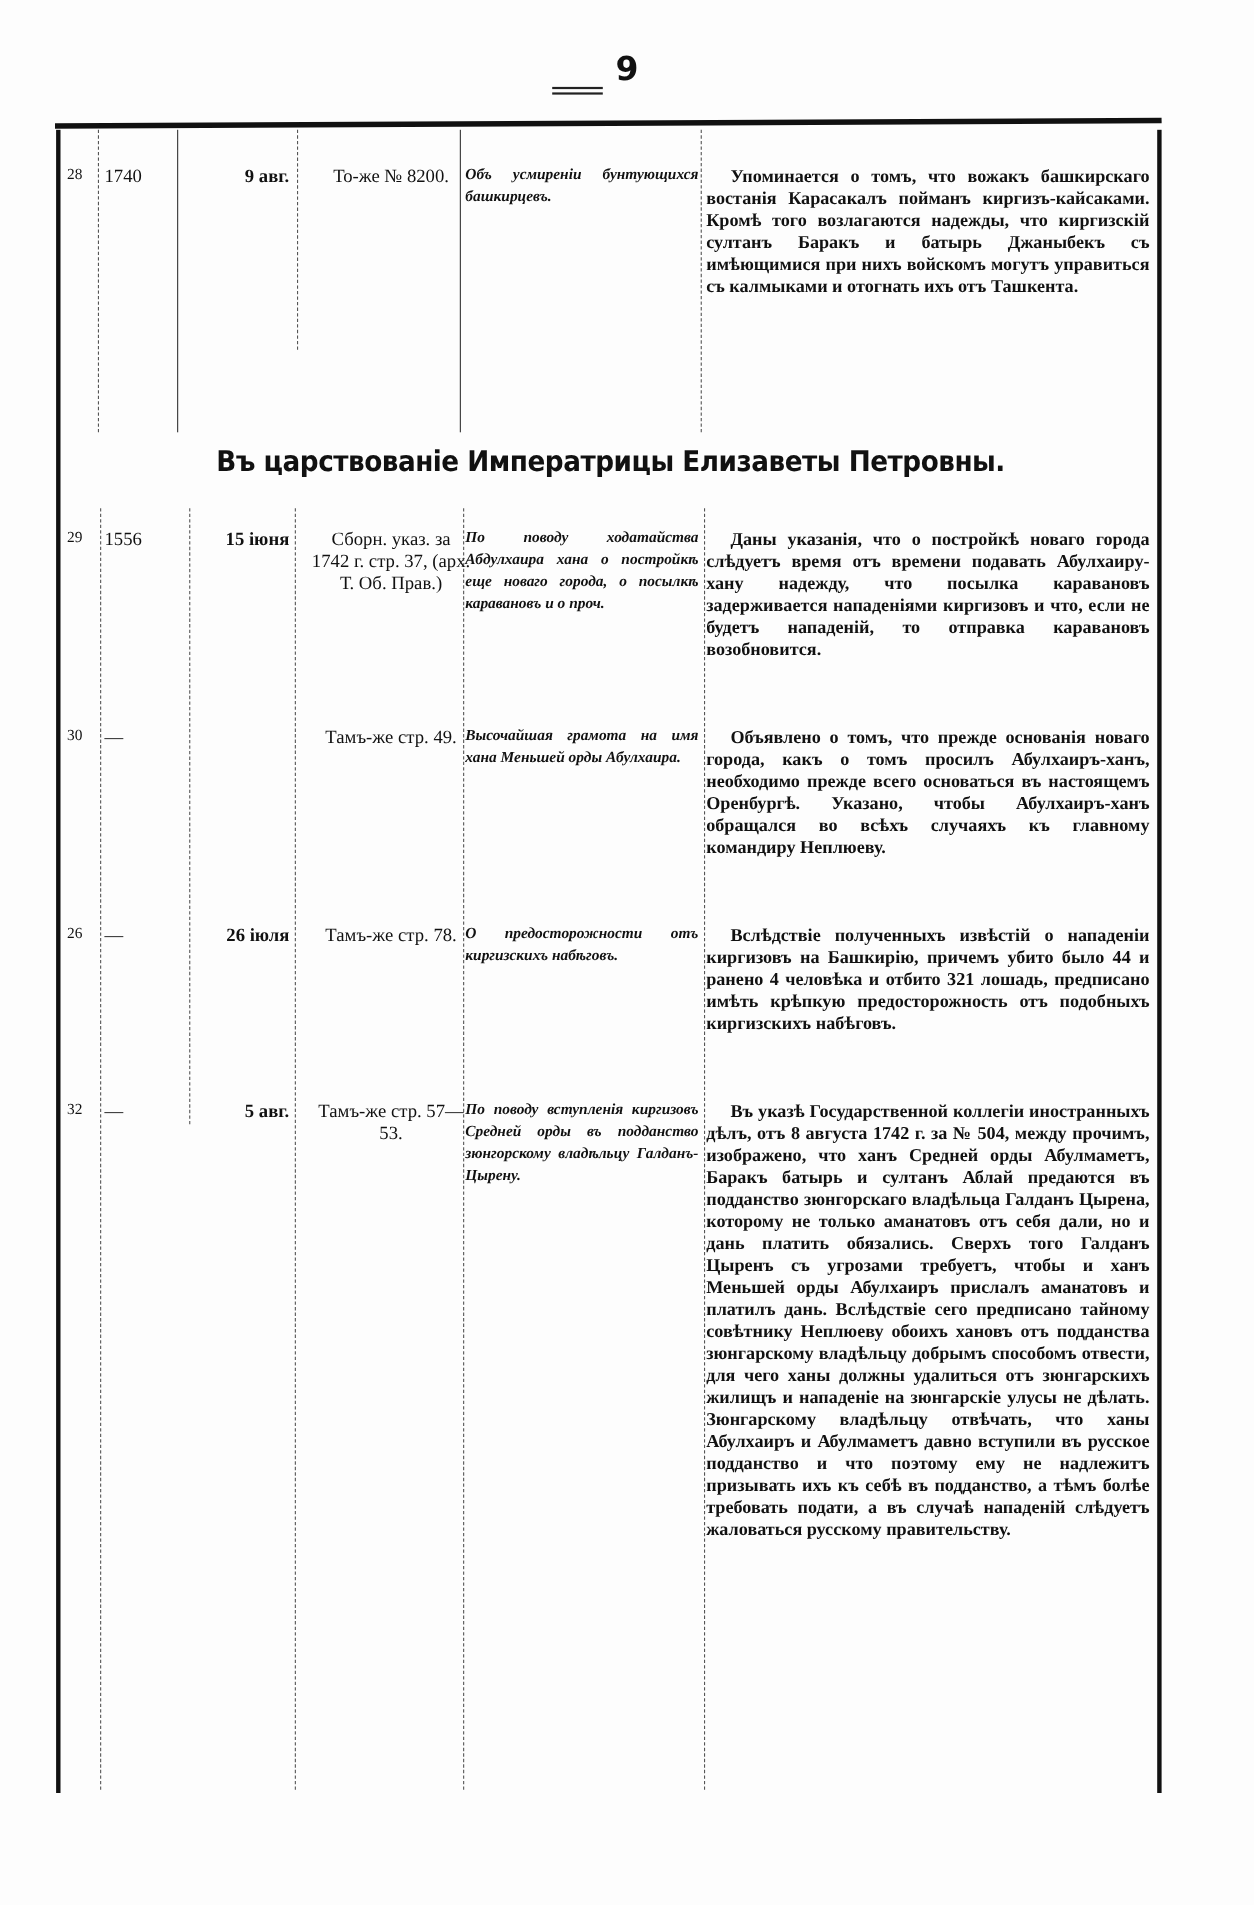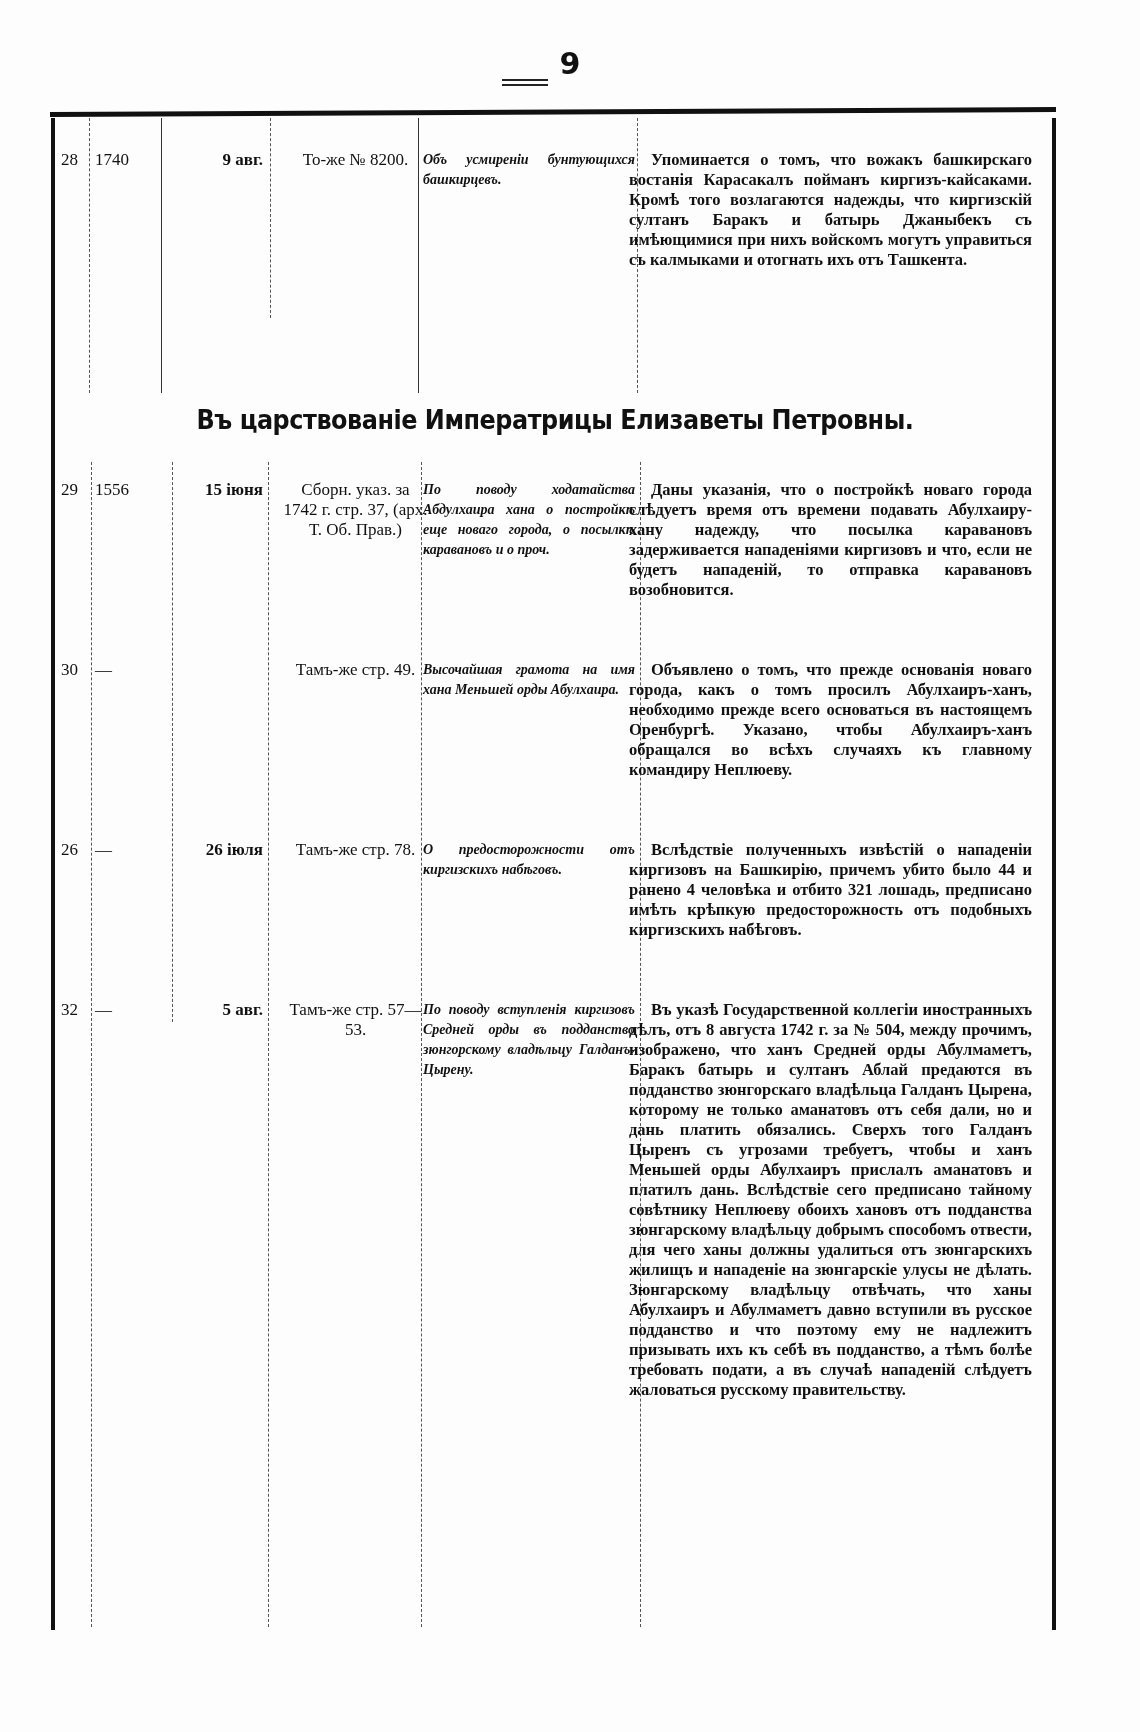--- a/index.html
+++ b/index.html
@@ -14,27 +14,27 @@
   .border-right { position: absolute; left: 1052px; top: 118px; width: 4px; height: 1512px; background: #111; }
   .vline { position: absolute; width: 1px; background: #333; }
   .vline.dashed { background: none; border-left: 1px dashed #555; width: 0; }
 
   .section-heading { position: absolute; left: 0; width: 1110px; top: 405px; text-align: center;
          font-family: "DejaVu Sans", sans-serif; font-weight: bold; font-size: 26px;
          letter-spacing: -0.5px; transform: scaleX(0.92); }
 
   .row { position: absolute; left: 55px; width: 997px; }
   .cell { position: absolute; top: 0; font-size: 17px; line-height: 20px; }
-  .c-num { left: 6px; width: 30px; font-size: 17px; }
+  .c-num { left: 6px; width: 30px; font-size: 14px; }
   .c-year { left: 40px; width: 62px; }
   .c-date { left: 112px; width: 96px; text-align: right; font-weight: bold; }
   .c-source { left: 228px; width: 145px; text-align: center; }
   .c-title { left: 368px; width: 212px; font-style: italic; font-weight: bold; text-align: justify;
          text-align-last: left; font-size: 14px; hyphens: manual; }
-  .c-summary { left: 574px; width: 403px; text-align: justify; font-weight: bold; font-size: 16.5px;
+  .c-summary { left: 587px; width: 403px; text-align: justify; font-weight: bold; font-size: 16.5px;
          line-height: 20px; text-indent: 22px; hyphens: manual; }
 </style>
 </head>
 <body>
 
 <div class="page-number">9</div>
 <div class="page-number-rule" style="top:79px"></div>
 <div class="page-number-rule" style="top:84px"></div>
 
 <div class="top-rule"></div>

